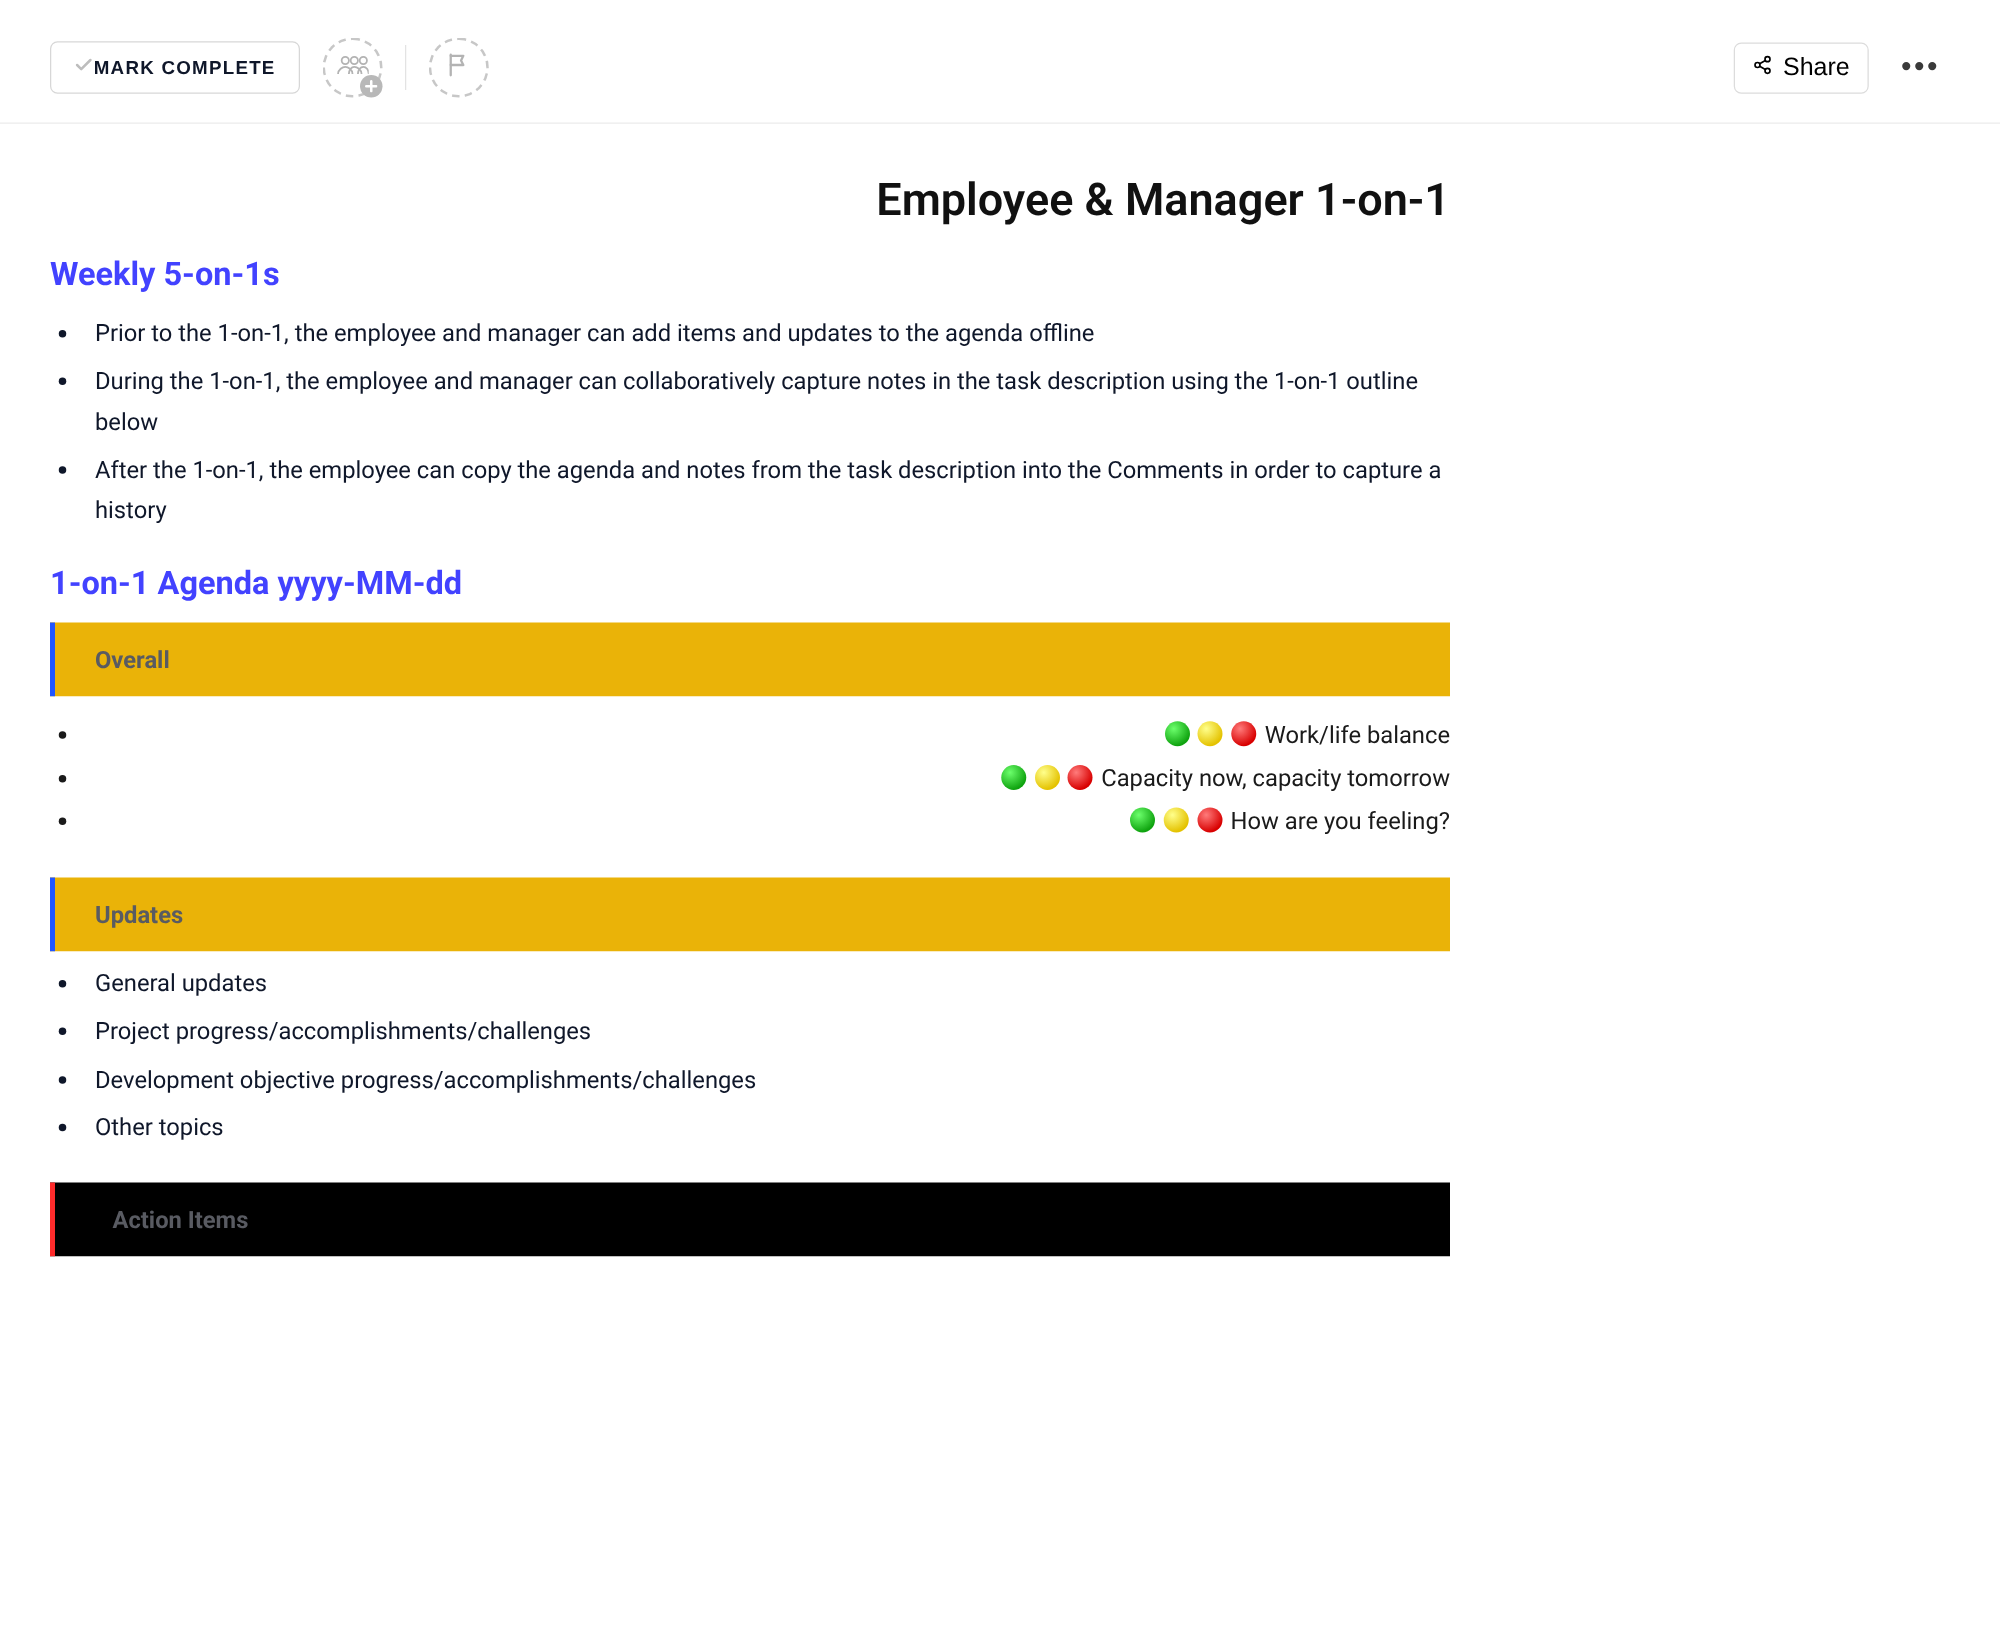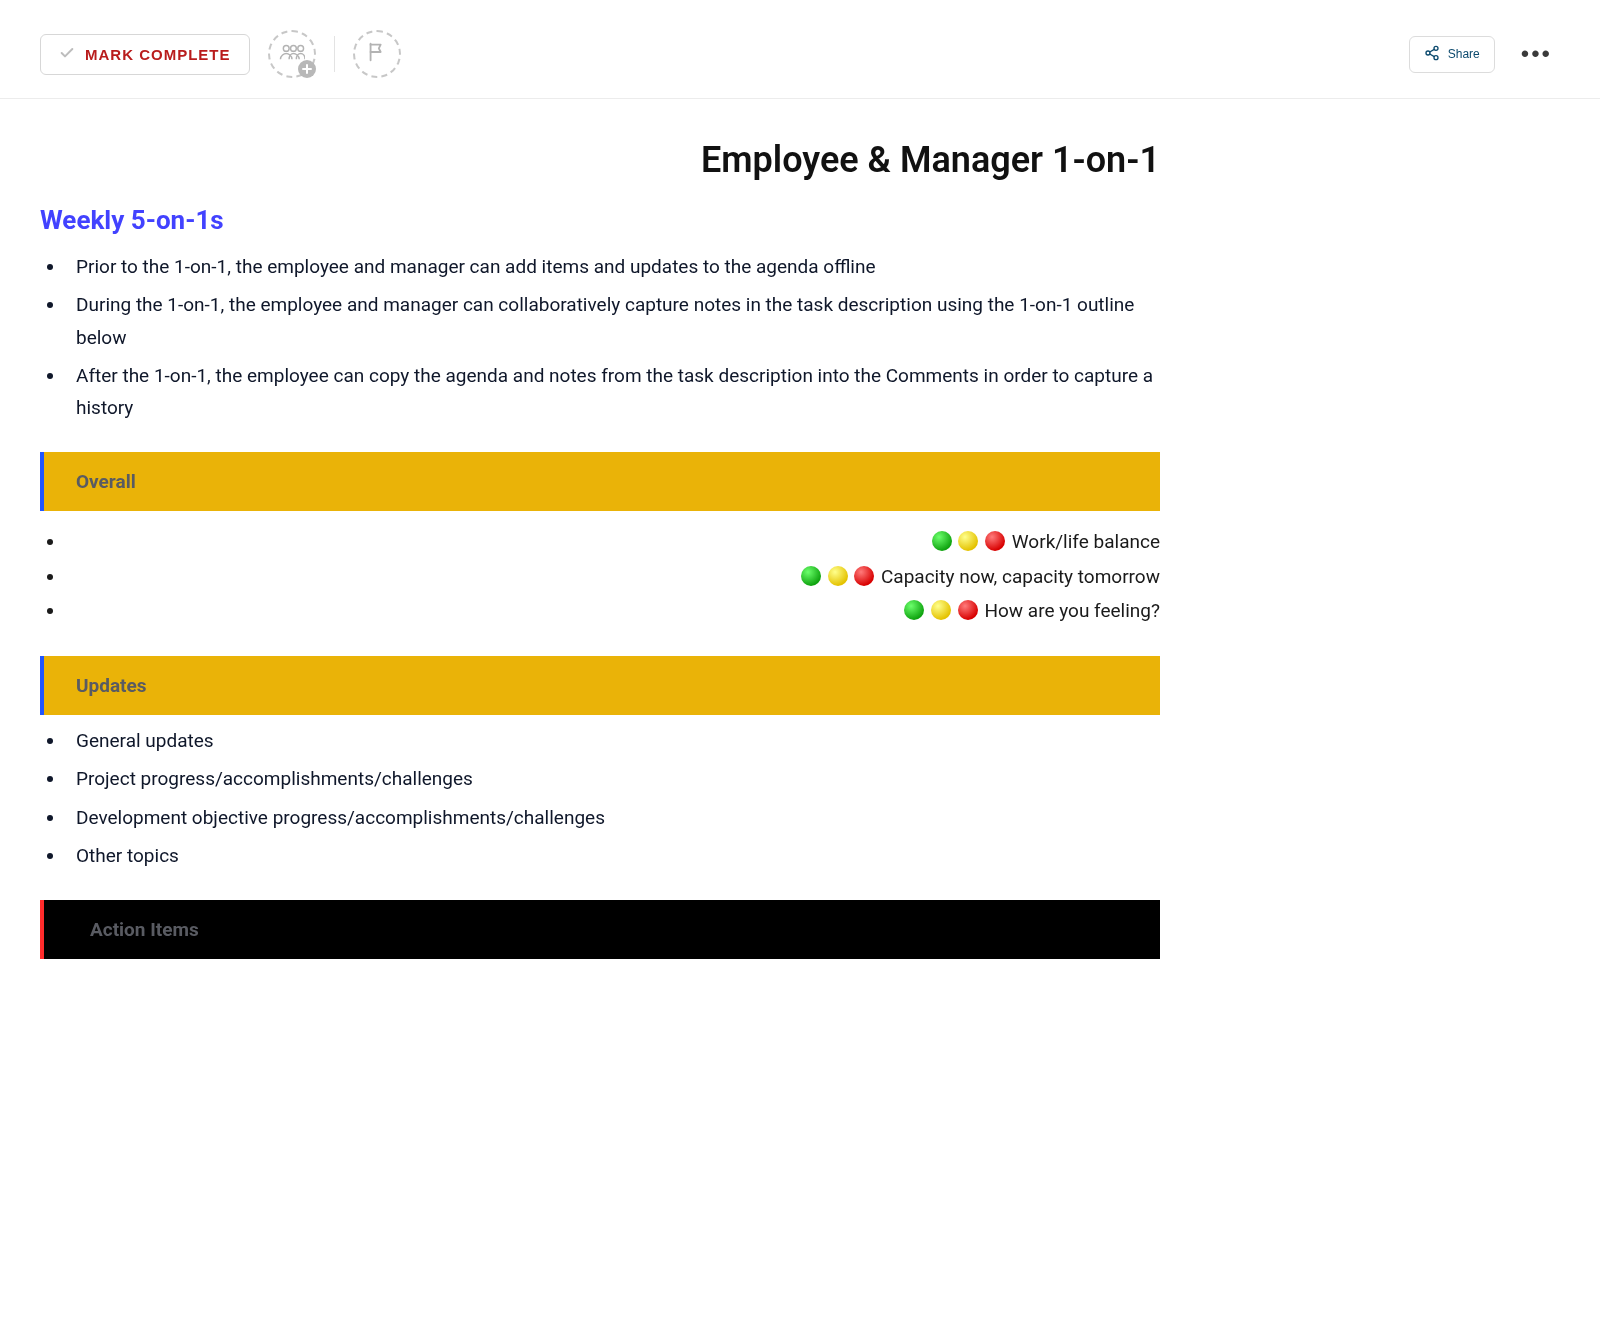--- a/index.html
+++ b/index.html
@@ -13,24 +13,23 @@
   .toolbar {
     display: flex;
     align-items: center;
     padding: 30px 40px 20px 40px;
     border-bottom: 1px solid #ececec;
     gap: 18px;
   }
   .mark-complete {
     display: inline-flex;
     align-items: center;
-    gap: 10px;
     border: 1px solid #d7d7d7;
     background: #fff;
-    color: #b91c1c;
+    color: #0f172a;
     font-size: 15px;
     letter-spacing: 1px;
     font-weight: 600;
     padding: 10px 18px;
     border-radius: 6px;
     cursor: pointer;
   }
   .mark-complete .check {
     color: #bdbdbd;
   }
@@ -60,22 +59,22 @@
   }
 
   .spacer { flex: 1; }
 
   .share-btn {
     display: inline-flex;
     align-items: center;
     gap: 8px;
     border: 1px solid #dcdcdc;
     background: #fff;
-    color: #0c4a6e;
-    font-size: 12px;
+    color: #000000;
+    font-size: 20px;
     padding: 8px 14px;
     border-radius: 6px;
     cursor: pointer;
   }
 
   .more-btn {
     background: transparent;
     border: none;
     color: #3a3a3a;
     font-size: 24px;
@@ -215,20 +214,21 @@
 <div class="content">
   <h1 class="page-title">Employee &amp; Manager 1-on-1</h1>
 
   <h2 class="subheading">Weekly 5-on-1s</h2>
   <ul class="bullets">
     <li>Prior to the 1-on-1, the employee and manager can add items and updates to the agenda offline</li>
     <li>During the 1-on-1, the employee and manager can collaboratively capture notes in the task description using the 1-on-1 outline below</li>
     <li>After the 1-on-1, the employee can copy the agenda and notes from the task description into the Comments in order to capture a history</li>
   </ul>
 
+  <h2 class="subheading">1-on-1 Agenda yyyy-MM-dd</h2>
 
   <div class="callout blue">
     <div class="callout-title">Overall</div>
   </div>
   <ul class="traffic-list">
     <li>
       <span class="dot green"></span>
       <span class="dot yellow"></span>
       <span class="dot red"></span>
       <span>Work/life balance</span>

